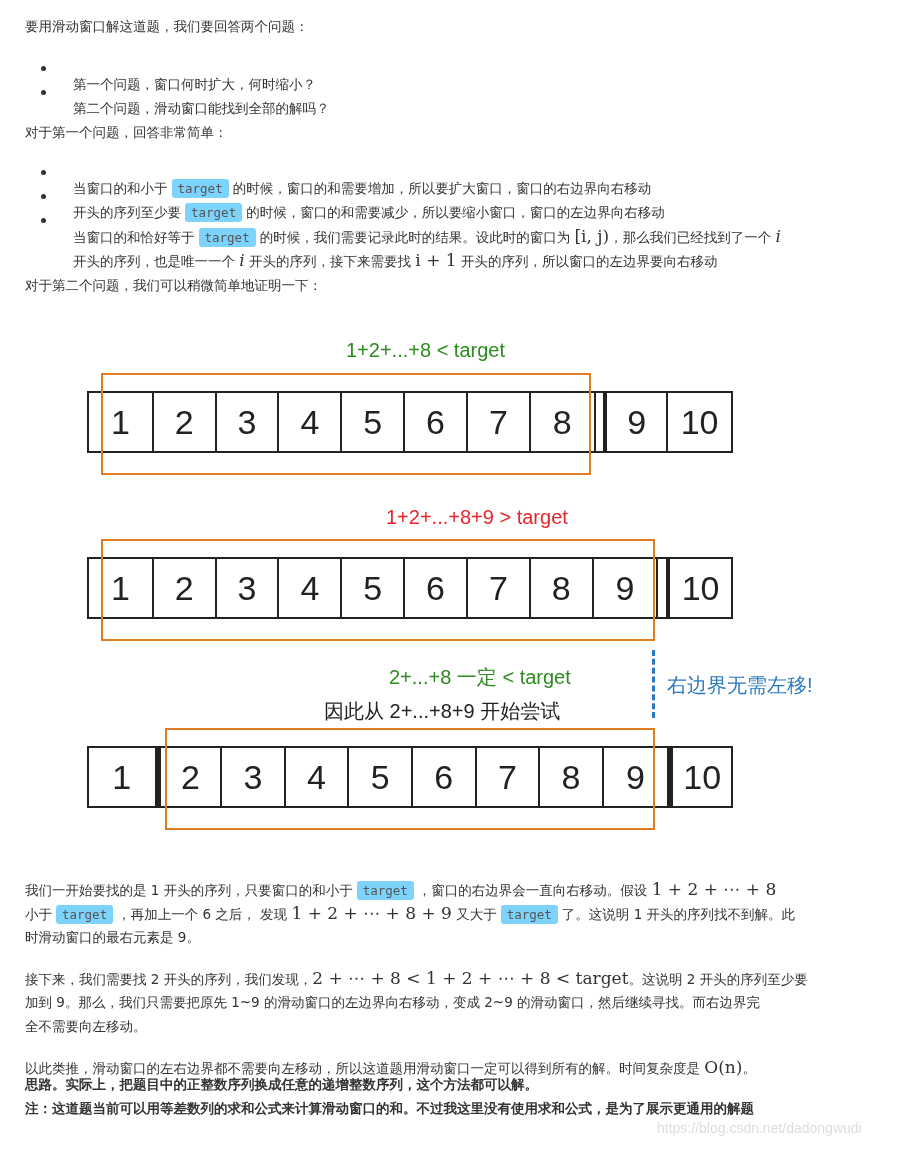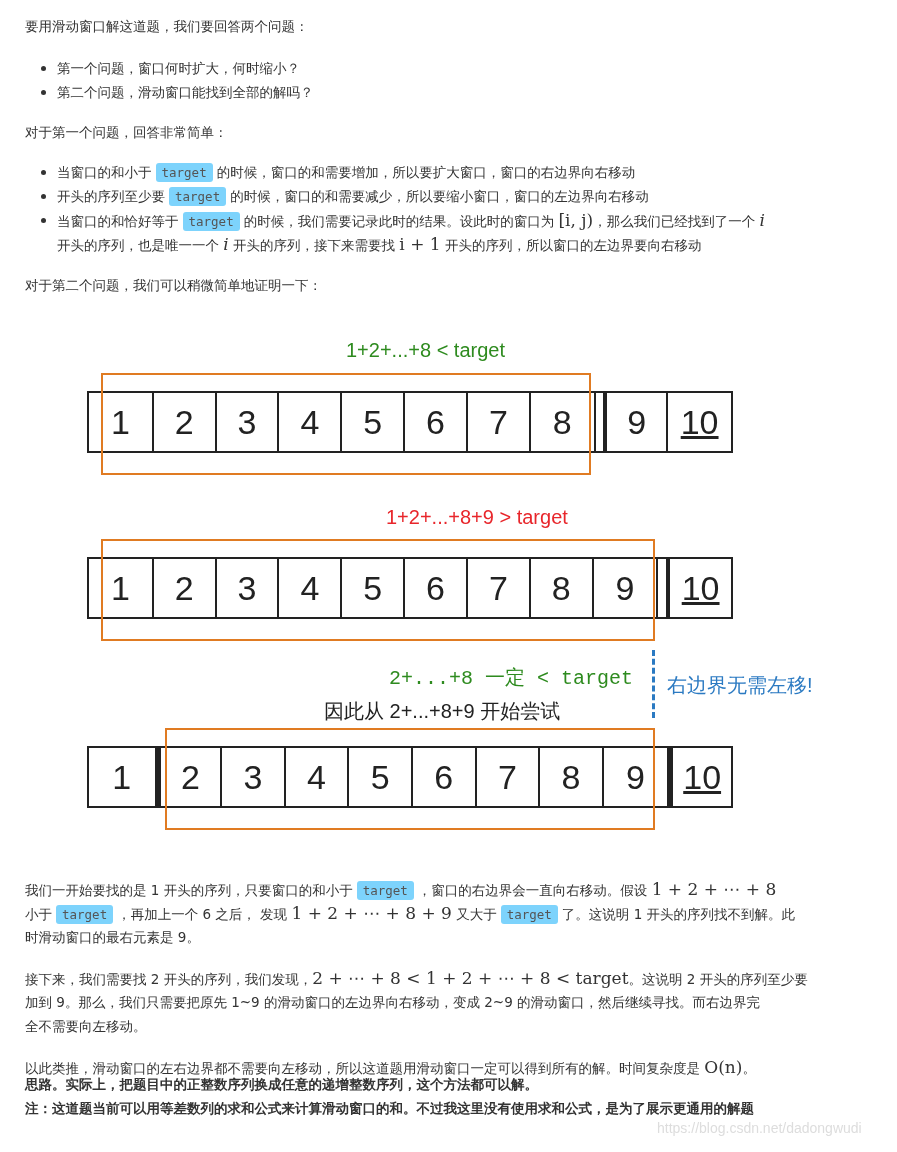--- a/index.html
+++ b/index.html
@@ -2,37 +2,37 @@
 <html><head>
   <meta charset="utf-8">
   <style>
     html, body { margin: 0; padding: 0; background: #ffffff; }
     body {
       width: 897px; height: 1152px; position: relative; overflow: hidden;
       font-family: "DejaVu Sans", "Liberation Sans", sans-serif;
       color: #333333; font-size: 14px;
     }
     .p { position: absolute; left: 25px; margin: 0; line-height: 24px; font-size: 13.5px; color: #333; white-space: nowrap; }
-    .li { position: absolute; left: 57px; margin: 0; line-height: 24px; font-size: 13.5px; color: #333; white-space: nowrap; }
+    .li { position: absolute; left: 57px; margin: 16px; line-height: 24px; font-size: 13.5px; color: #333; white-space: nowrap; }
     .bullet { position: absolute; left: 41px; width: 5px; height: 5px; border-radius: 50%; background: #333; }
     .code {
       font-family: "DejaVu Sans Mono", "Liberation Mono", monospace;
       font-size: 12.5px; background: #7dd3fc; border-radius: 3px;
       padding: 2px 6px; color: #555; margin: 0 4px;
     }
     .math { font-family: "DejaVu Serif", "Liberation Serif", serif; font-size: 17px; color: #333; }
     .math i { font-style: italic; }
     .bold { font-weight: bold; color: #333; }
     .watermark { position: absolute; left: 657px; top: 1120px; font-size: 14px; color: #dddddd; font-family: "Liberation Sans", sans-serif; }
 
     
     .row { position: absolute; height: 62px; border: 2px solid #222; box-sizing: border-box; display: flex; }
     .cell { border-right: 2px solid #222; box-sizing: border-box; display: flex; align-items: center; justify-content: center;
             font-family: "Liberation Sans", sans-serif; font-size: 34px; color: #222; height: 100%; }
-    .cell:last-child { border-right: none; text-decoration: underline; }
+    .cell:last-child { border-right: none; }
     .win { position: absolute; border: 2px solid #e07b22; box-sizing: border-box; }
     .label { position: absolute; font-family: "Liberation Sans", sans-serif; font-size: 20px; white-space: nowrap; }
     .dash { position: absolute; left: 652px; top: 650px; height: 68px; border-left: 3px dashed #2b7ac2; }
   </style>
 </head>
 <body>
 
 <p class="p" style="top:14px">要用滑动窗口解这道题，我们要回答两个问题：</p>
 
 <span class="bullet" style="top:66px"></span>
@@ -93,21 +93,21 @@
     <div class="cell" style="width:64px">5</div>
     <div class="cell" style="width:64px">6</div>
     <div class="cell" style="width:64px">7</div>
     <div class="cell" style="width:64px">8</div>
     <div class="cell" style="width:64px; border-right-width:0">9</div>
     <div class="cell" style="width:12px; border-left:2px solid #222;"></div>
     <div class="cell" style="width:64px; border-left:2px solid #222;">10</div>
   </div>
   <div class="win" style="left:101px; top:539px; width:554px; height:102px;"></div>
 
-  <div class="label" style="left:389px; top:664px; color:#2e8b1f;font-family:Liberation Mono, monospace;">2+...+8 一定 &lt; target</div>
+  <div class="label" style="left:389px; top:664px; color:#2e8b1f;">2+...+8 一定 &lt; target</div>
   <div class="label" style="left:324px; top:698px; color:#222;">因此从  2+...+8+9 开始尝试</div>
   <div class="dash"></div>
   <div class="label" style="left:667px; top:672px; color:#2b7ac2;text-align:center;">右边界无需左移!</div>
 
   <div class="row" style="left:87px; top:746px; width:646px;">
     <div class="cell" style="width:66px; border-right-width:0">1</div>
     <div class="cell" style="width:4px; border-left:2px solid #222;"></div>
     <div class="cell" style="width:64px; border-left:2px solid #222;">2</div>
     <div class="cell" style="width:64px">3</div>
     <div class="cell" style="width:64px">4</div>

